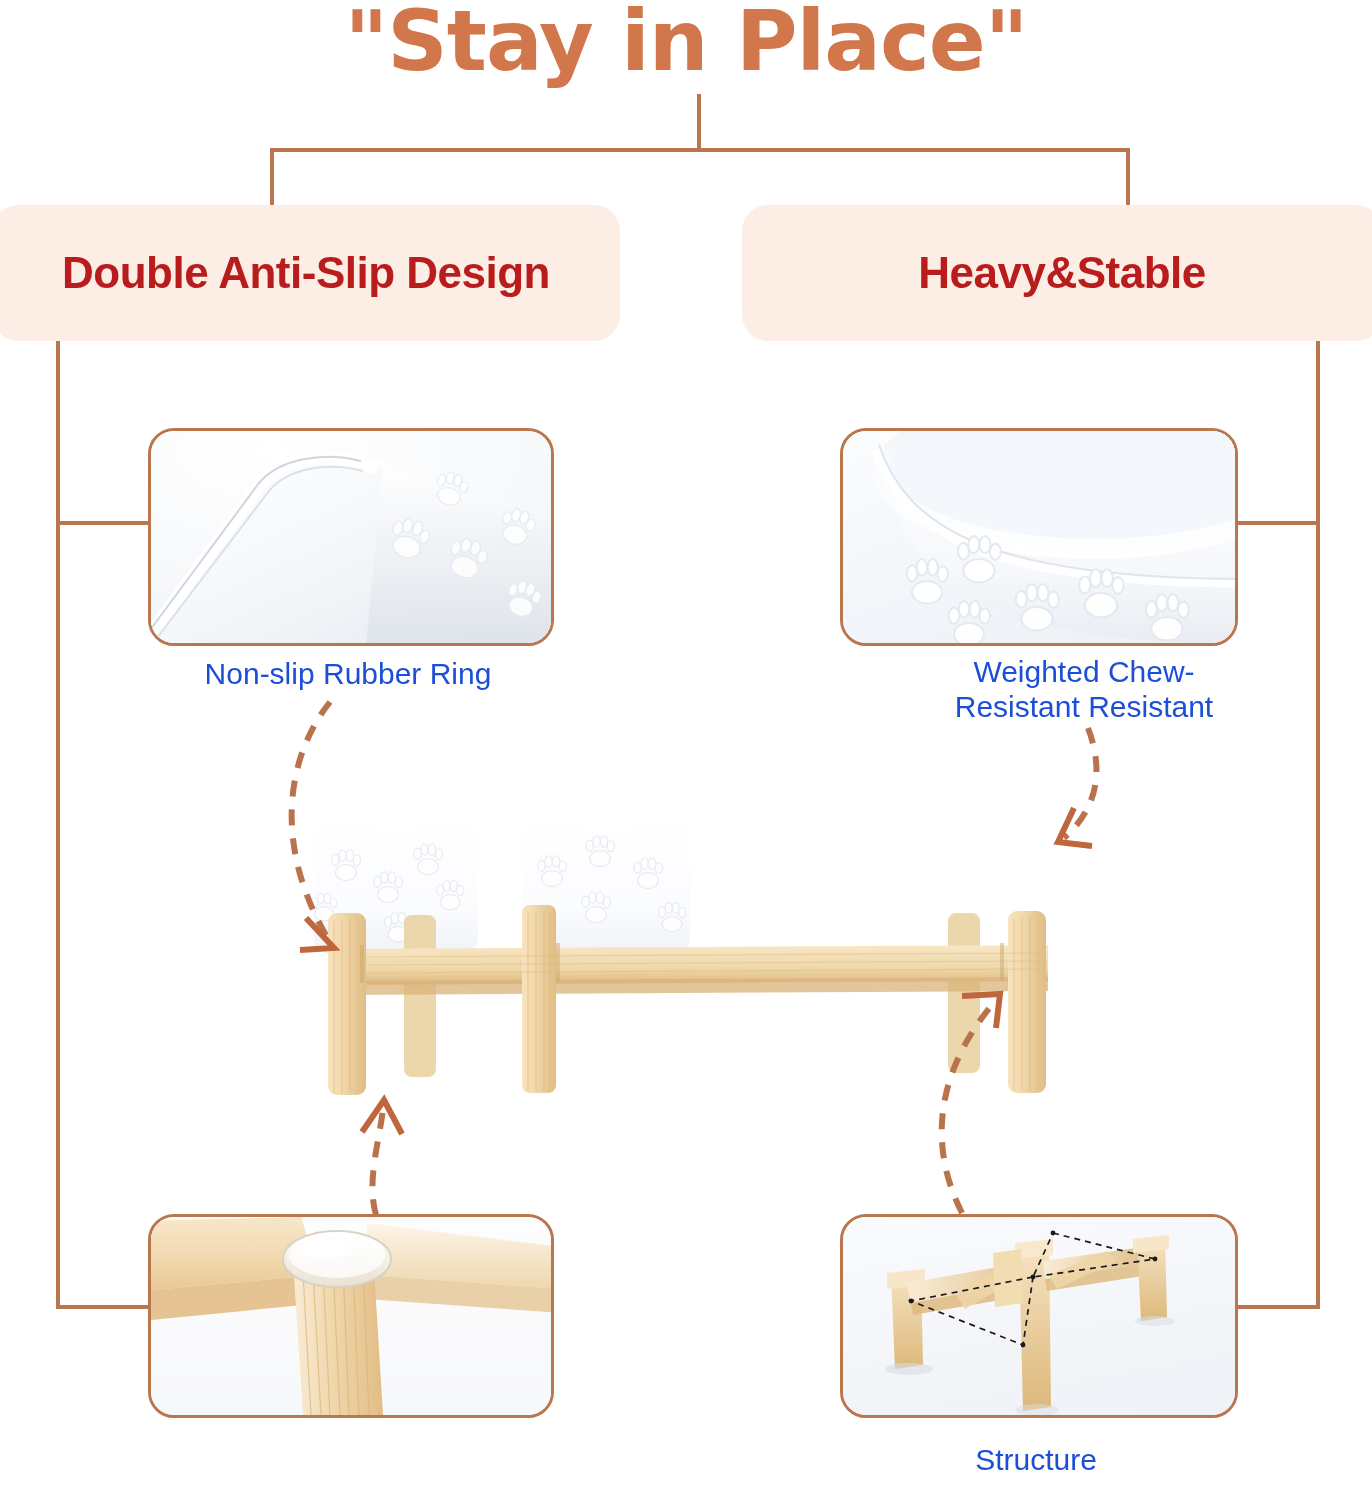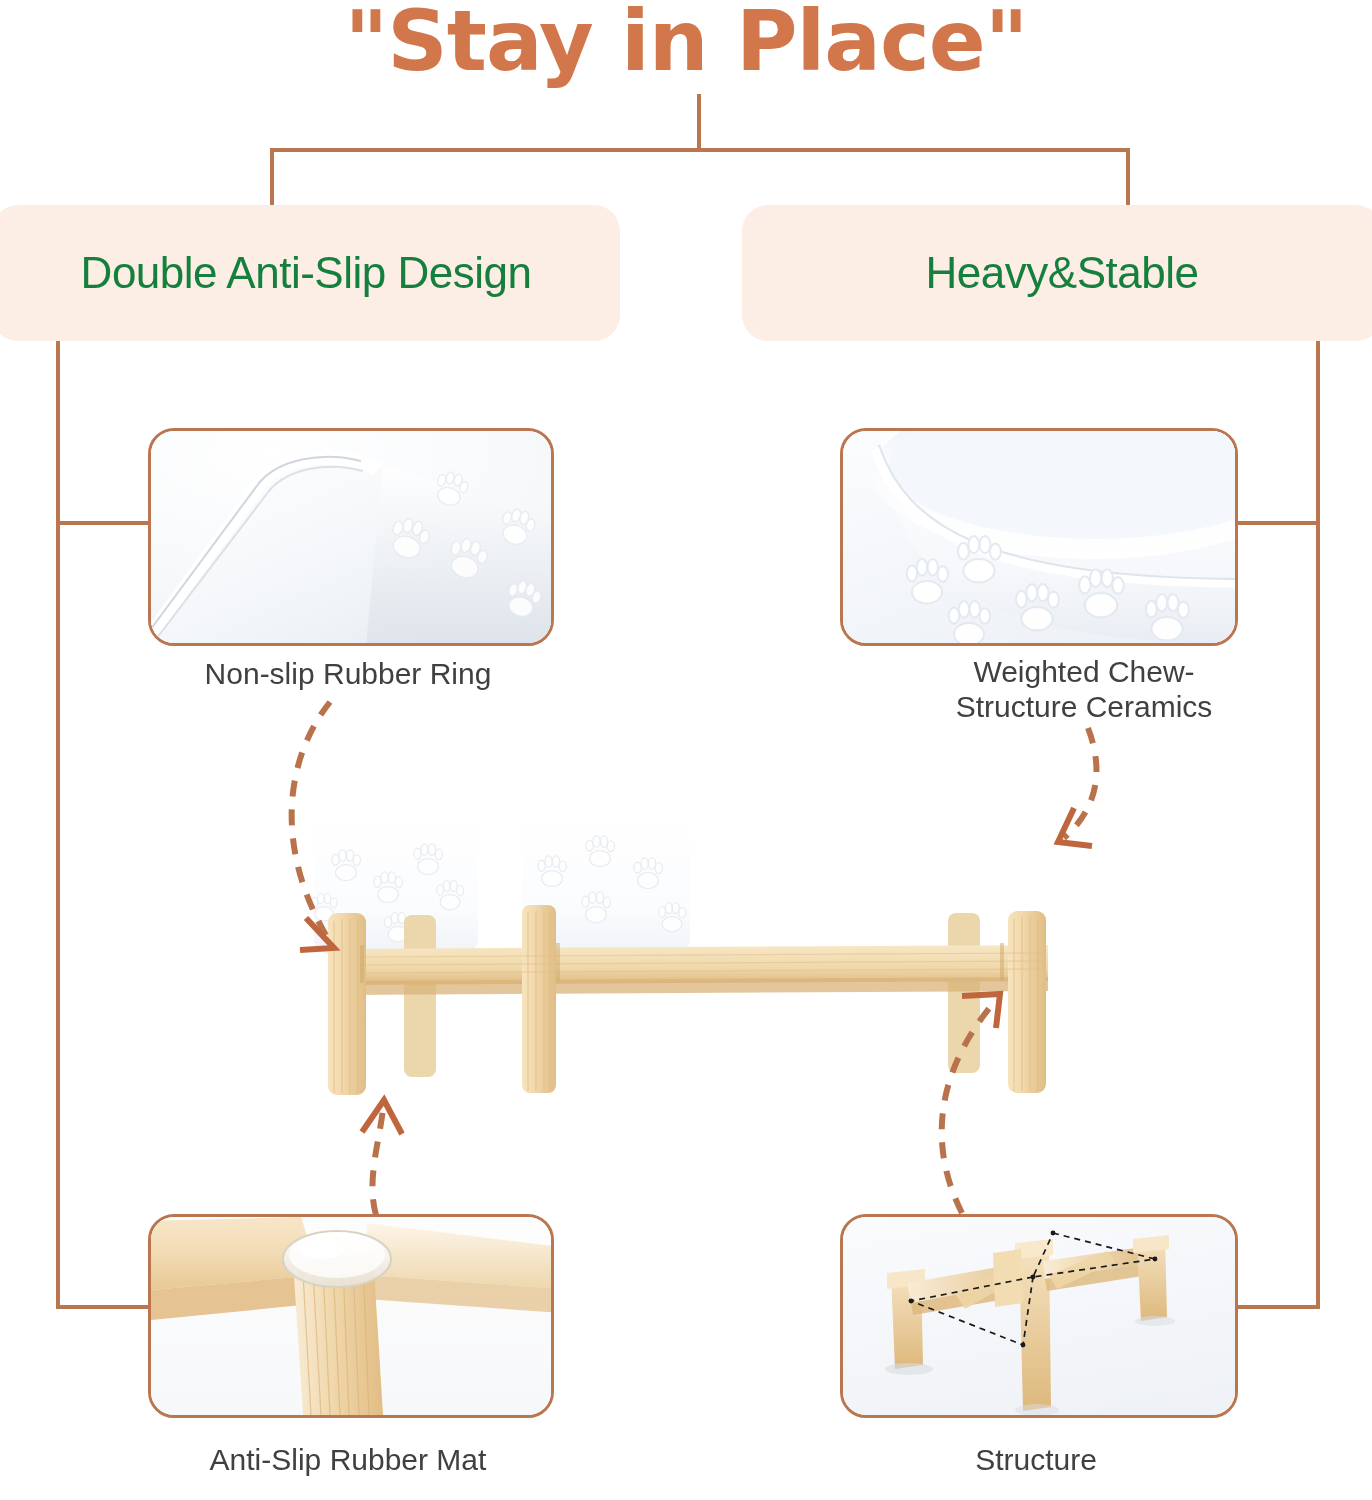--- a/index.html
+++ b/index.html
@@ -21,31 +21,31 @@
 
   
   .ln{position:absolute;background:#B9764F;}
 
   
   .pill{
     position:absolute;background:#FCEDE5;border-radius:26px;
     display:flex;align-items:center;justify-content:center;
   }
   .pill span{
-    font-size:44px;font-weight:normal;color:#15803d;letter-spacing:-0.5px;
+    font-size:44px;font-weight:bold;color:#b91c1c;letter-spacing:-0.5px;
     font-family:"Liberation Sans","DejaVu Sans",sans-serif;white-space:nowrap;
   }
 
   
   .card{
     position:absolute;border:3px solid #B9764F;border-radius:26px;
     overflow:hidden;background:#FBFCFD;
   }
   .cap{
-    position:absolute;text-align:center;color:#404040;
+    position:absolute;text-align:center;color:#1d4ed8;
     font-size:30px;line-height:1.17;font-weight:400;
     font-family:"Liberation Sans","DejaVu Sans",sans-serif;
   }
 
   
   .scene{position:absolute;inset:0;}
 
   
   .a-bg{position:absolute;inset:0;background:
       radial-gradient(120% 110% at 30% 10%,#ffffff 0%,#f6f8fa 60%,#eef1f5 100%);}
@@ -229,21 +229,21 @@
             <ellipse cx="-4" cy="-11" rx="4.2" ry="6.6"></ellipse>
               <ellipse cx="4.6" cy="-11" rx="4.2" ry="6.6"></ellipse>
             <ellipse cx="12.6" cy="-5.6" rx="4.2" ry="6.2"></ellipse>
           </g>
         </g>
       </svg>
     </div>
   </div>
   <div class="cap" style="left:888px;top:654px;width:392px;">
     <div>Weighted Chew-</div>
-    <div>Structure Ceramics</div>
+    <div>Resistant Resistant</div>
   </div>
 
   <div class="card" style="left:148px;top:1214px;width:400px;height:198px;">
     <div class="scene">
       <div class="c-bg"></div>
       <svg viewBox="0 0 400 198" width="400" height="198" style="position:absolute;inset:0;">
         <defs>
           <linearGradient id="gc1" x1="0" y1="0" x2="0" y2="1">
             <stop offset="0%" stop-color="#f7e6c9"></stop>
               <stop offset="45%" stop-color="#f3dcb6"></stop>
@@ -282,23 +282,20 @@
           <path d="M212,44 L218,198"></path>
         </g>
 
         <path d="M142,44 L222,36 L228,50 L148,58 Z" fill="#e6c188" opacity=".8"></path>
 
         <ellipse cx="186" cy="42" rx="54" ry="28" fill="url(#gcpad)" stroke="#d8d2c3" stroke-width="2"></ellipse>
         <ellipse cx="186" cy="38" rx="48" ry="23" fill="#ffffff" opacity=".75"></ellipse>
         <ellipse cx="172" cy="32" rx="22" ry="10" fill="#ffffff" opacity=".9"></ellipse>
       </svg>
     </div>
-  </div>
-  <div class="cap" style="left:148px;top:1442px;width:400px;">
-    <div>Anti-Slip Rubber Mat</div>
   </div>
 
   <div class="card" style="left:840px;top:1214px;width:392px;height:198px;">
     <div class="scene">
       <div class="d-bg"></div>
       <svg viewBox="0 0 392 198" width="392" height="198" style="position:absolute;inset:0;">
         <defs>
           <linearGradient id="gd1" x1="0" y1="0" x2="0" y2="1">
             <stop offset="0%" stop-color="#f6e4c3"></stop>
               <stop offset="100%" stop-color="#ddb87c"></stop>

